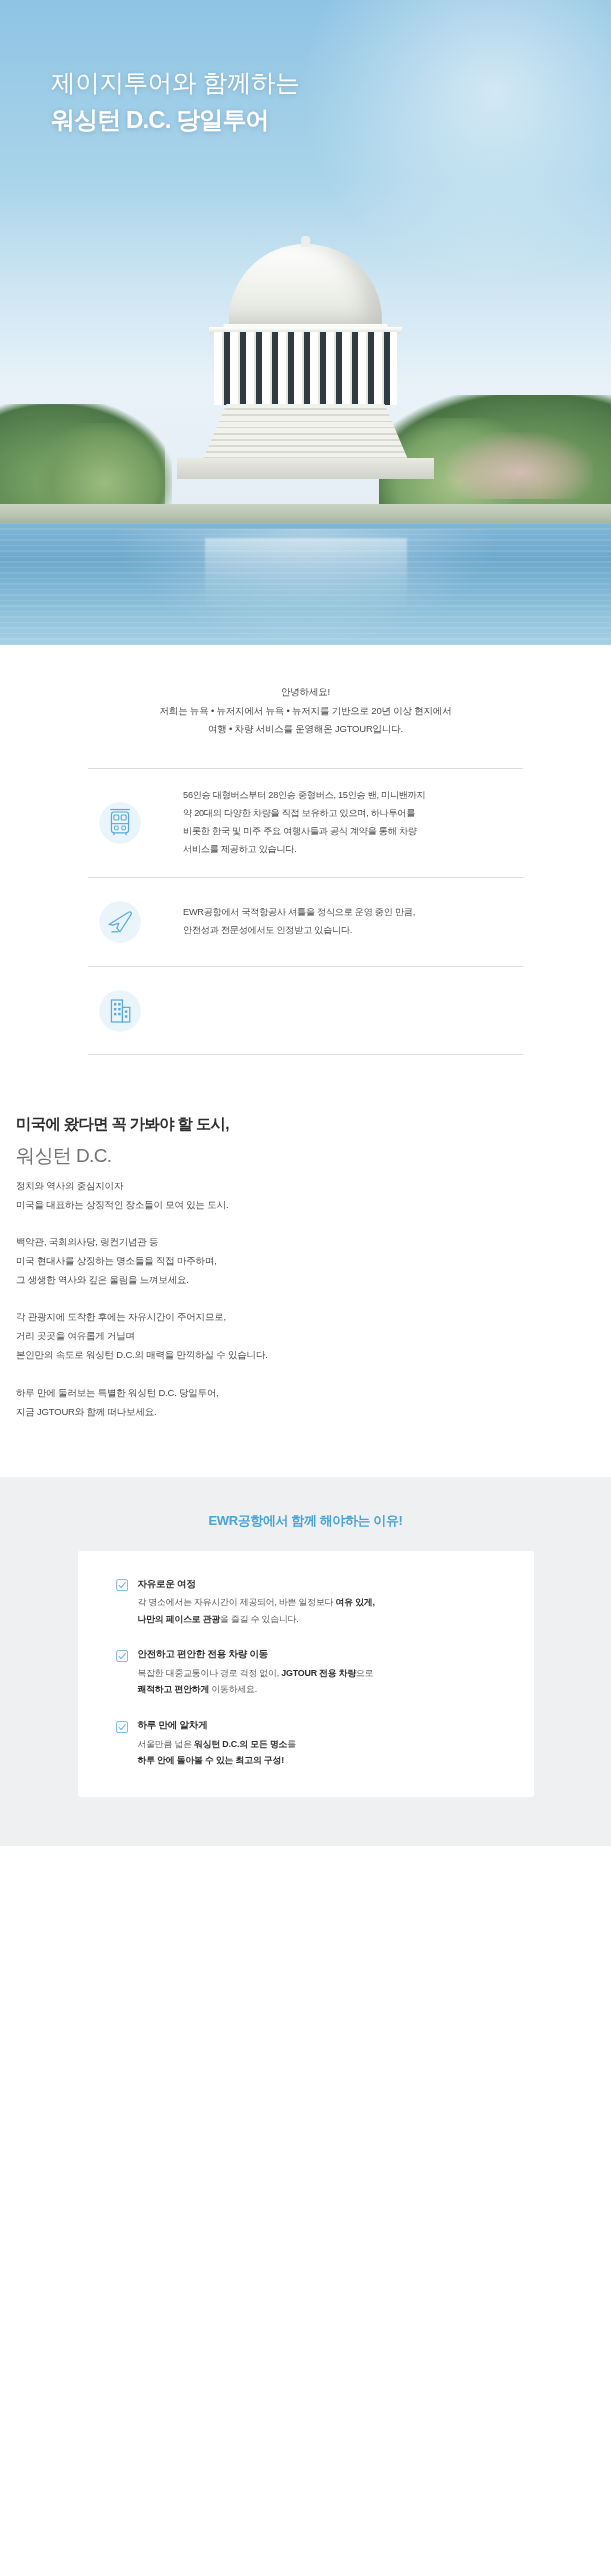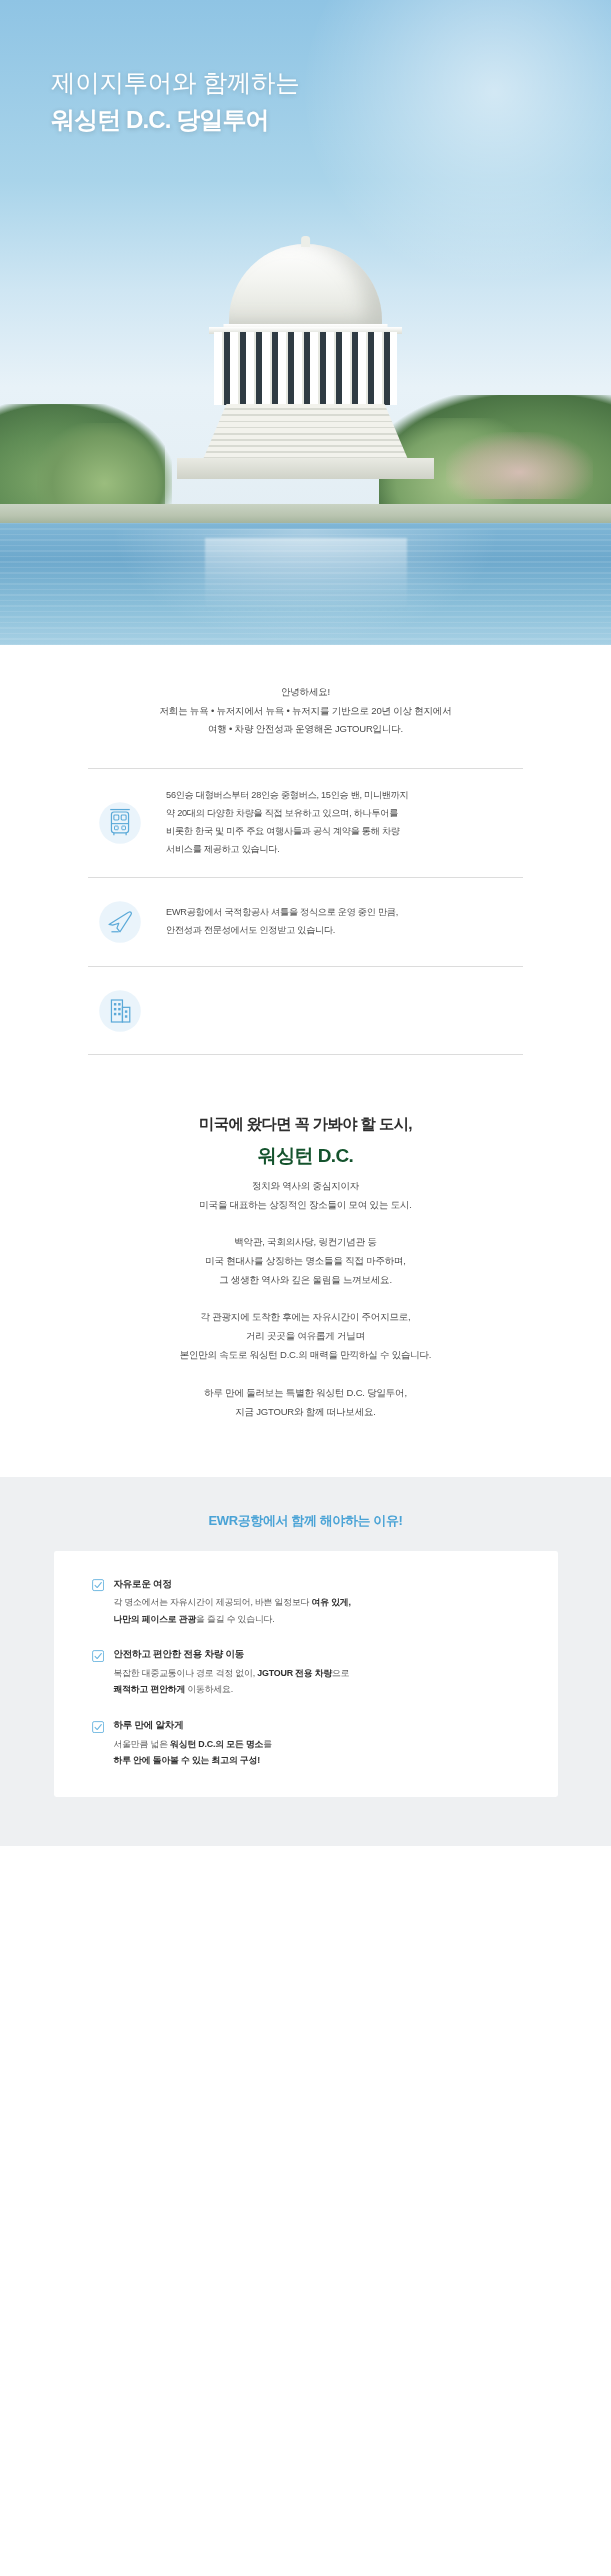--- a/index.html
+++ b/index.html
@@ -217,52 +217,51 @@
     line-height: 1.95;
     color: #4b4b4b;
     letter-spacing: -0.2px;
   }
 
   
   .features { width: 435px; margin: 0 auto; }
   .feature {
     display: flex;
     align-items: center;
-    gap: 21px;
+    gap: 38px;
     padding: 18.3px 2.4px 18.3px 6.1px;
   }
   .feature + .feature { border-top: 0.6px solid #dcdcdc; }
   .features { border-top: 0.6px solid #dcdcdc; border-bottom: 0.6px solid #dcdcdc; }
   .ficon {
     flex: 0 0 51px;
     width: 51px; height: 51px;
     display: flex; align-items: center; justify-content: center;
   }
   .ftext {
     font-size: 9.2px;
     line-height: 1.95;
     color: #4c4c4c;
     letter-spacing: -0.3px;
   }
 
   
   .city {
-    text-align: center;
-    padding: 59px 0 56px;
+    padding: 59px 16px 56px;
   }
   .city-h1 {
     font-size: 15.3px;
     font-weight: 700;
     color: #2d2d2d;
     letter-spacing: -0.6px;
   }
   .city-h2 {
     font-size: 19px;
-    font-weight: 700;
-    color: #14532d;
+    font-weight: 400;
+    color: #737373;
     letter-spacing: -0.6px;
     margin-top: 7.3px;
   }
   .city-body { margin-top: 7px; }
   .city-body p {
     font-size: 9.5px;
     line-height: 2.0;
     color: #4b4b4b;
     letter-spacing: -0.2px;
   }
@@ -275,21 +274,21 @@
   }
   .reasons-title {
     text-align: center;
     font-size: 13px;
     font-weight: 700;
     color: #4aa3d6;
     letter-spacing: -0.4px;
     margin-bottom: 21px;
   }
   .reasons-card {
-    width: 504px;
+    width: 456px;
     margin: 0 auto;
     background: #ffffff;
     border-radius: 2.4px;
     padding: 27px 38px 29px;
   }
   .reason {
     display: flex;
     gap: 9.8px;
     align-items: flex-start;
   }
@@ -347,21 +346,21 @@
     <div class="shore"></div>
     <div class="water">
       <div class="water-shimmer"></div>
     </div>
     <div class="reflection"></div>
   </section>
 
   <section class="intro">
     <p>안녕하세요!</p>
     <p>저희는 뉴욕 • 뉴저지에서 뉴욕 • 뉴저지를 기반으로 20년 이상 현지에서</p>
-    <p>여행 • 차량 안전성과 운영해온 JGTOUR입니다.</p>
+    <p>여행 • 차량 서비스를 운영해온 JGTOUR입니다.</p>
   </section>
 
   <div style="height:11px"></div>
 
   <section class="features">
 
     <div class="feature">
       <div class="ficon">
         <svg width="44" height="44" viewBox="0 0 72 72" aria-hidden="true">
           <circle cx="36" cy="36" r="34" fill="#eaf4fb"></circle>

